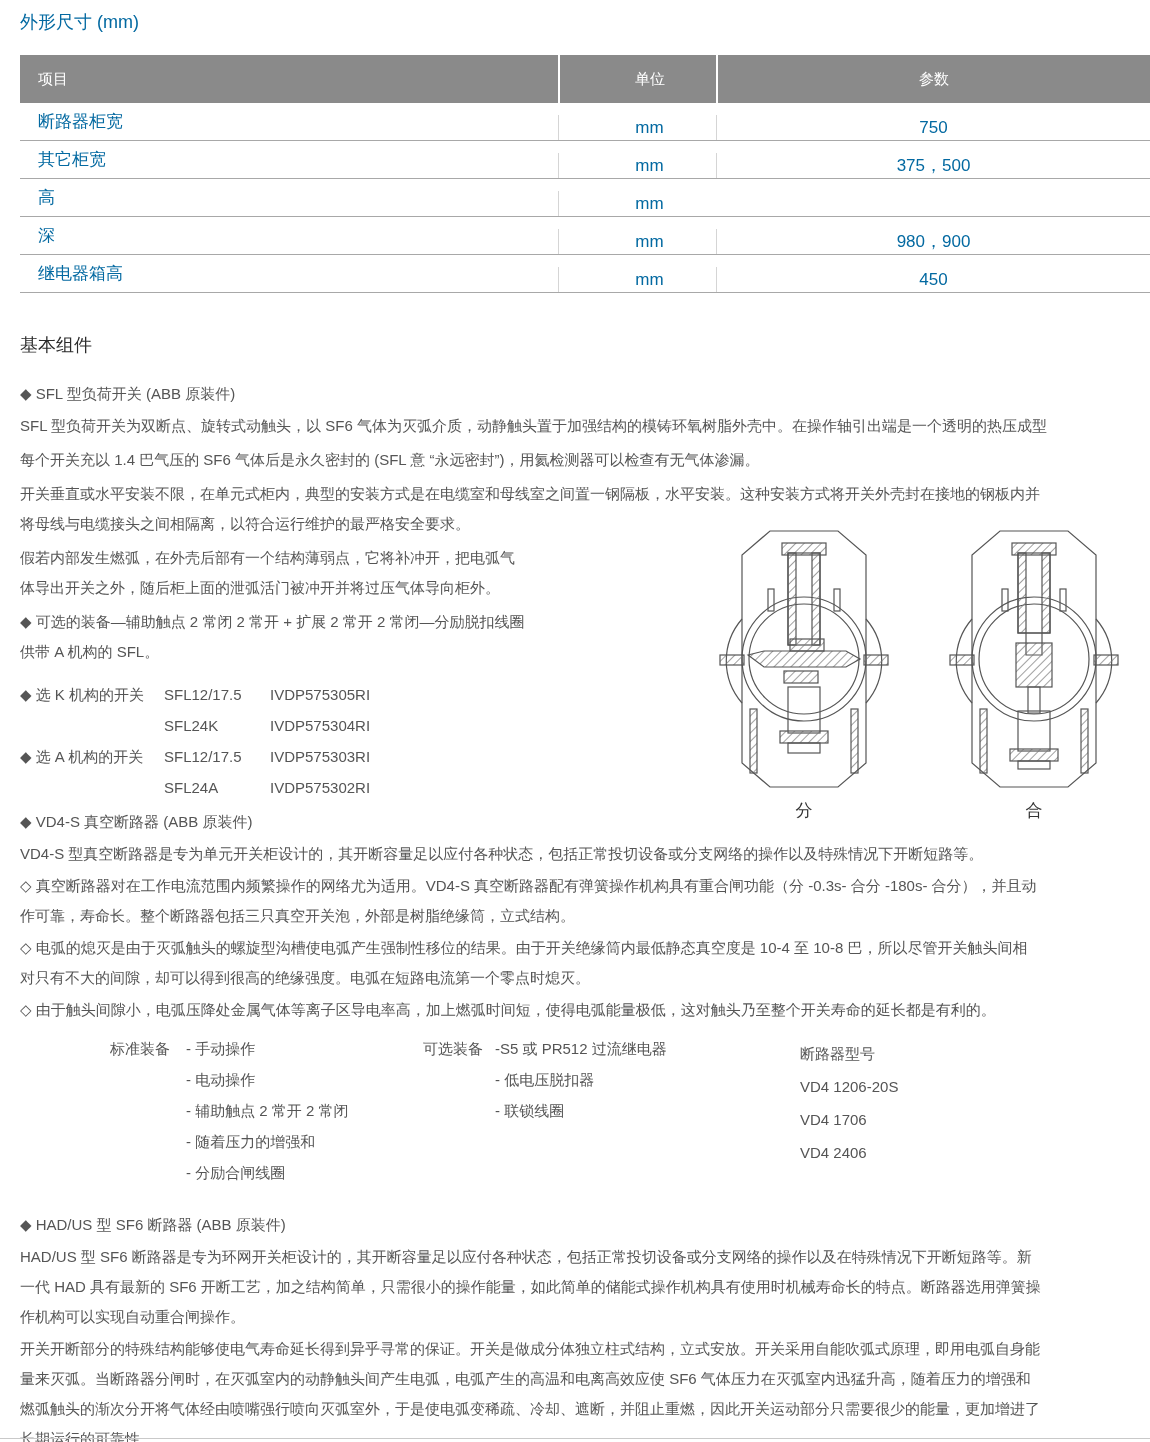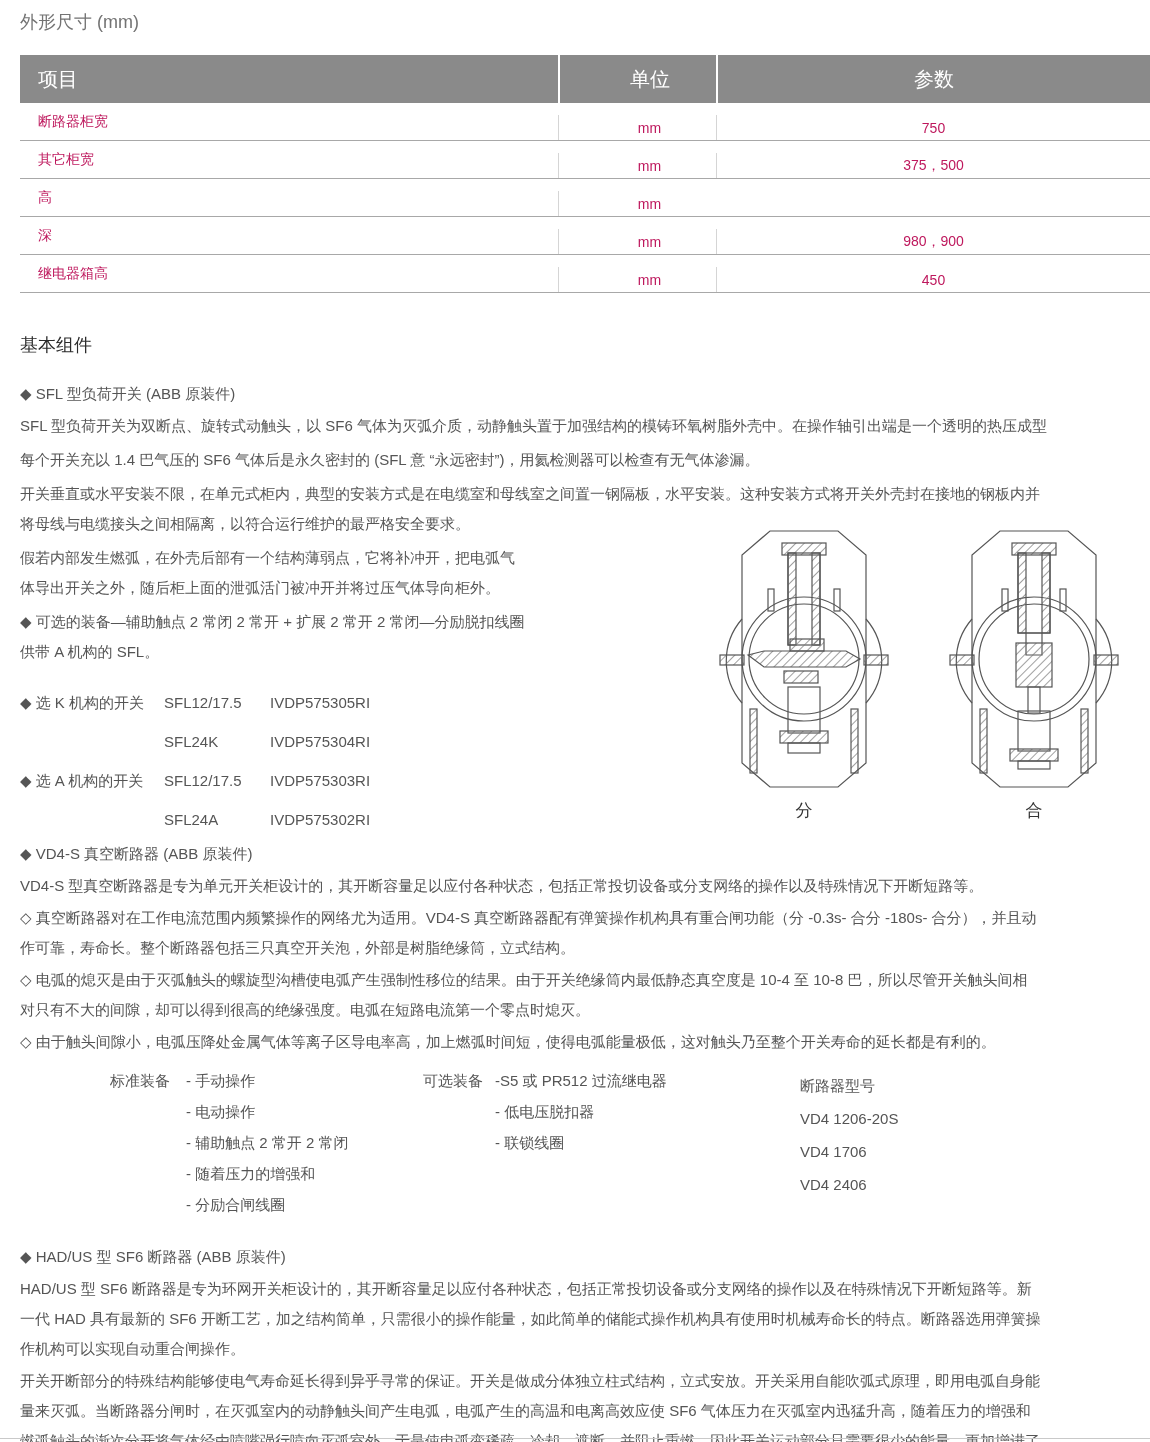--- a/index.html
+++ b/index.html
@@ -1,30 +1,30 @@
 <!DOCTYPE html>
 <html><head>
 <meta charset="utf-8">
 <style>
   * { box-sizing: border-box; }
   html,body { margin:0; padding:0; background:#fff; }
   body { font-family:"Liberation Sans","DejaVu Sans",sans-serif; color:#555; }
   .page { position:relative; width:1150px; height:1442px; overflow:hidden; background:#fff; }
   .inner { padding:0 10px; }
 
-  .doc-title { font-size:18px; color:#737373; margin:10px 0 0 10px; line-height:24px; }
+  .doc-title { font-size:18px; color:#0369a1; margin:10px 0 0 10px; line-height:24px; }
 
   
   .dim-table { margin:21px 10px 0 10px; width:1130px; }
   .t-row { display:flex; width:100%; }
   .t-head { background:#8a8a8a; color:#fff; height:48px; }
-  .t-head .c { display:flex; align-items:center; font-size:20px; }
+  .t-head .c { display:flex; align-items:center; font-size:15px; }
   .t-head .c + .c { border-left:2px solid #fff; }
   .t-body { height:38px; border-bottom:1px solid #a8a8a8; }
-  .t-body .c { display:flex; align-items:center; font-size:14px; color:#be185d; }
+  .t-body .c { display:flex; align-items:center; font-size:17px; color:#0369a1; }
   .t-body .c + .c { border-left:1px solid #d5d5d5;margin-top:12px; }
   .c1 { width:538px; padding-left:18px; }
   .c2 { width:158px; justify-content:center;padding-left:24px; }
   .c3 { width:434px; justify-content:center; }
   .t-head .c1 { padding-left:18px; }
 
   .section-title { font-size:18px; color:#2b2b2b; margin:40px 0 0 10px; line-height:24px; }
 
   .bullet-title { font-size:15px; color:#555; margin:24px 0 0 10px; line-height:26px; }
   .para { margin:4px 0 0 10px; }
@@ -34,21 +34,21 @@
   .sfl-region { margin:0; }
   .diagrams { float:right; width:430px; height:300px; margin:-16px 6px 0 0; display:flex; justify-content:space-between; }
   .figure { width:200px; text-align:center; }
   .figure svg { display:block; margin:0 auto; }
   .fig-label { font-size:17px; color:#333; margin-top:4px; }
 
   .switch-list { margin:12px 0 0 10px; }
   .sw-row { font-size:15px; line-height:31px; white-space:nowrap; }
   .sw-label { display:inline-block; width:144px; }
   .sw-model { display:inline-block; width:106px; }
-  .sw-code  { display:inline-block;margin-top:8px; }
+  .sw-code  { display:inline-block; }
   .clear { clear:both; }
 
   
   .equipment { display:flex; margin:8px 0 0 10px; font-size:15px; }
   .eq-line { line-height:31px; white-space:nowrap; }
   .eq-col1 { margin-left:90px; width:313px; }
   .eq-col2 { width:377px; }
   .eq-col3 { flex:1; padding-top:4px; }
   .eq-label { display:inline-block; width:76px; }
   .eq-label2 { display:inline-block; width:72px; }

